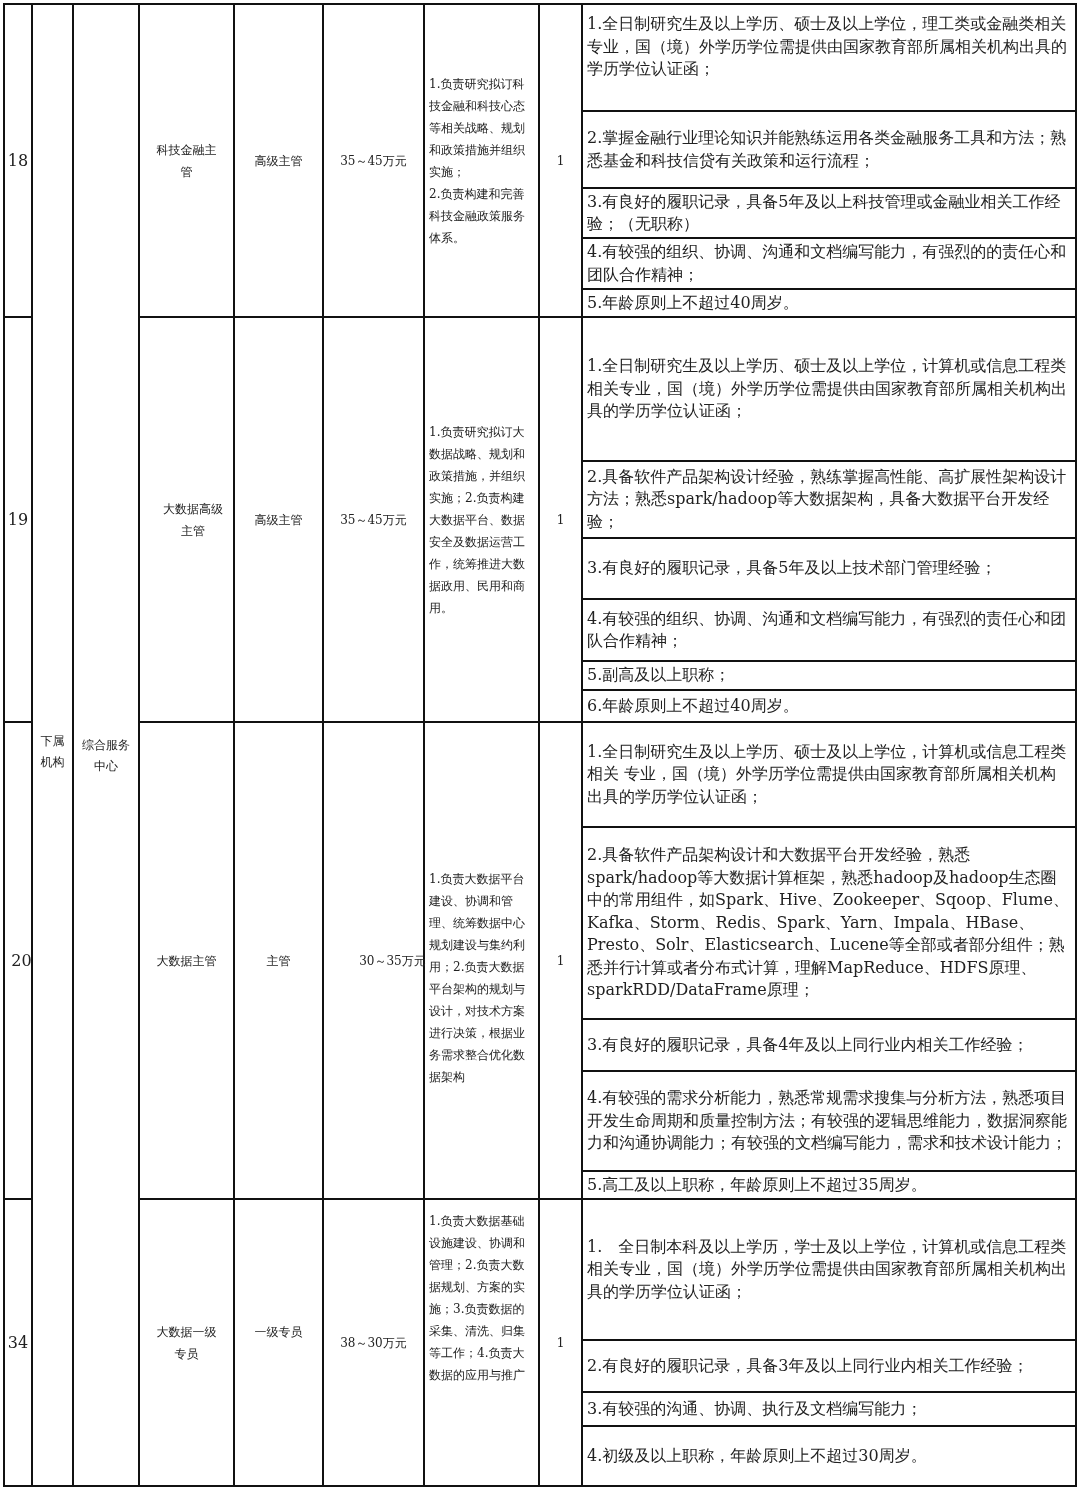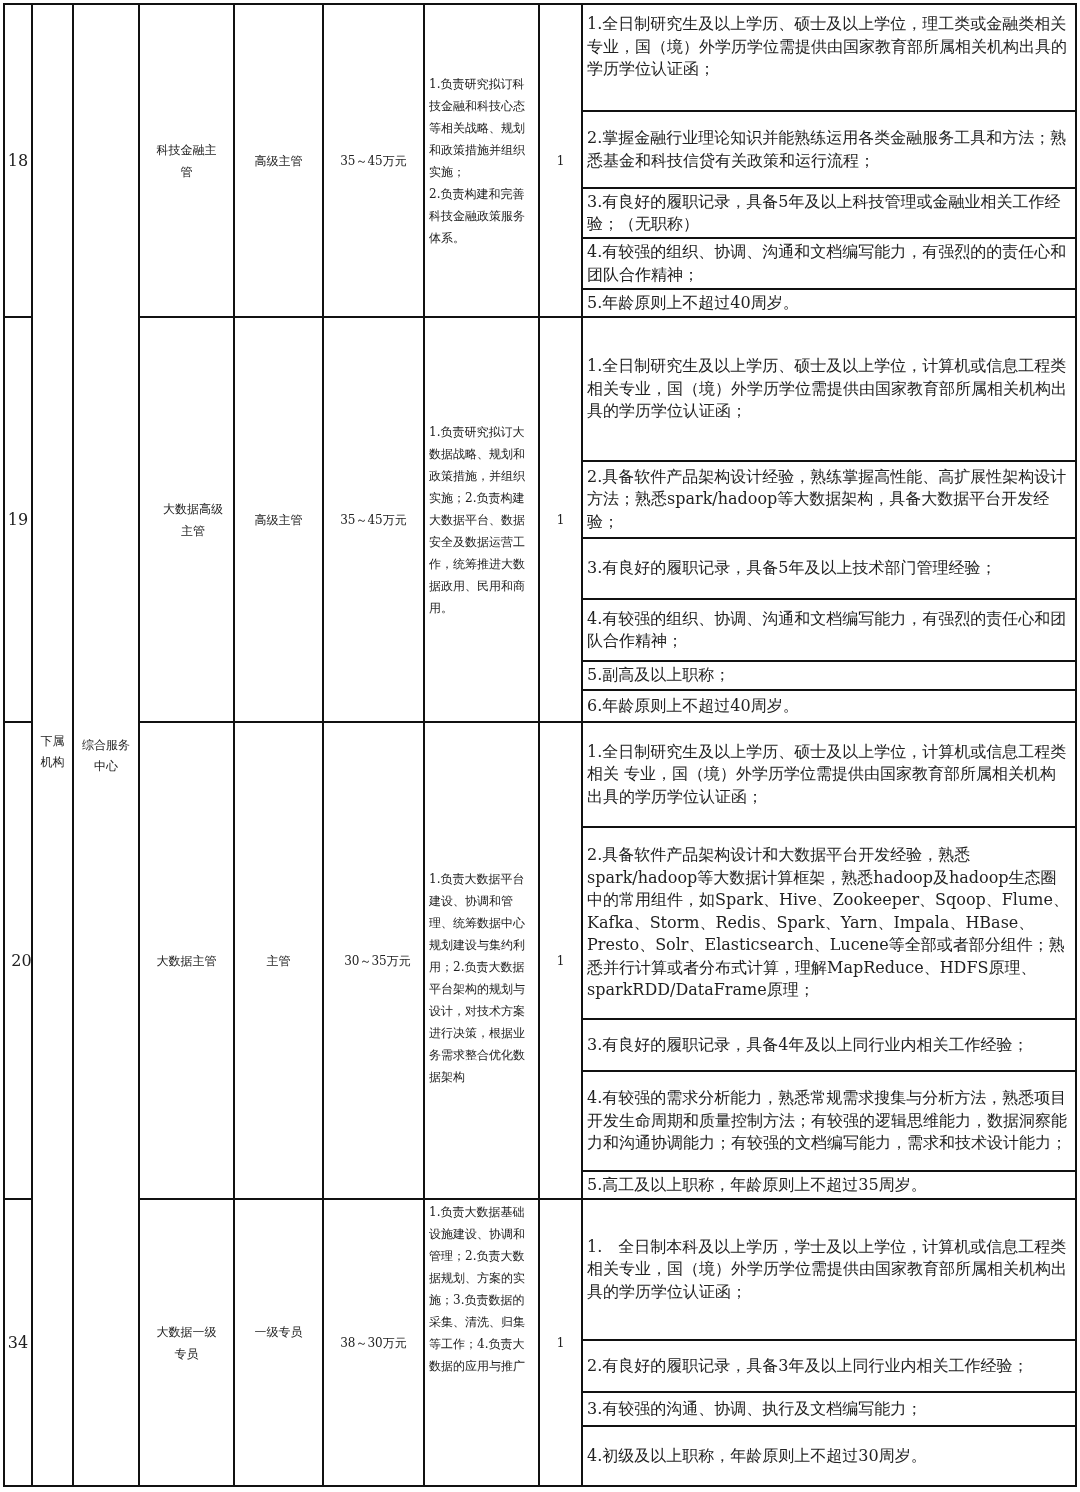--- a/index.html
+++ b/index.html
@@ -97,37 +97,37 @@
     <div class="cell req" style="left:578px; right:0; top:657px; height:27px">5.副高及以上职称；</div>
     <div class="cell req" style="left:578px; right:0; top:686px; height:30px">6.年龄原则上不超过40周岁。</div>
   </div>
 
   <div>
     <div class="cell rowlabel" style="left:0; width:33px; top:718px; height:475px">20</div>
     <div class="cell" style="left:135px; width:93px; top:718px; height:475px">
         <span style="width:66px; display:block;">大数据主管</span>
       </div>
     <div class="cell" style="left:230px; width:87px; top:718px; height:475px">主管</div>
-    <div class="cell" style="left:323px; width:99px; top:718px; height:475px">30～35万元</div>
+    <div class="cell" style="left:338px; width:99px; top:718px; height:475px">30～35万元</div>
     <div class="cell duty" style="left:420px; width:113px; top:718px; height:475px"><span style="display:block; width:96px;margin-top:35px;">1.负责大数据平台建设、协调和管理、统筹数据中心规划建设与集约利用；2.负责大数据平台架构的规划与设计，对技术方案进行决策，根据业务需求整合优化数据架构</span></div>
     <div class="cell" style="left:535px; width:41px; top:718px; height:475px">1</div>
     <div class="cell req" style="left:578px; right:0; top:718px; height:103px">1.全日制研究生及以上学历、硕士及以上学位，计算机或信息工程类相关 专业，国（境）外学历学位需提供由国家教育部所属相关机构出具的学历学位认证函；</div>
     <div class="cell req" style="left:578px; right:0; top:823px; height:190px">2.具备软件产品架构设计和大数据平台开发经验，熟悉spark/hadoop等大数据计算框架，熟悉hadoop及hadoop生态圈中的常用组件，如Spark、Hive、Zookeeper、Sqoop、Flume、Kafka、Storm、Redis、Spark、Yarn、Impala、HBase、Presto、Solr、Elasticsearch、Lucene等全部或者部分组件；熟悉并行计算或者分布式计算，理解MapReduce、HDFS原理、sparkRDD/DataFrame原理；</div>
     <div class="cell req" style="left:578px; right:0; top:1015px; height:50px">3.有良好的履职记录，具备4年及以上同行业内相关工作经验；</div>
     <div class="cell req" style="left:578px; right:0; top:1067px; height:98px">4.有较强的需求分析能力，熟悉常规需求搜集与分析方法，熟悉项目开发生命周期和质量控制方法；有较强的逻辑思维能力，数据洞察能力和沟通协调能力；有较强的文档编写能力，需求和技术设计能力；</div>
     <div class="cell req" style="left:578px; right:0; top:1167px; height:26px">5.高工及以上职称，年龄原则上不超过35周岁。</div>
   </div>
 
   <div>
     <div class="cell rowlabel" style="left:0; width:26px; top:1195px; height:285px">34</div>
     <div class="cell" style="left:135px; width:93px; top:1195px; height:285px">
         <span style="width:66px; display:block;">大数据一级专员</span>
       </div>
     <div class="cell" style="left:230px; width:87px; top:1195px; height:263px">一级专员</div>
     <div class="cell" style="left:319px; width:99px; top:1195px; height:285px">38～30万元</div>
-    <div class="cell duty" style="left:420px; width:113px; top:1195px; height:285px; align-items:flex-start; padding-top:1px;"><span style="display:block; width:96px;">1.负责大数据基础设施建设、协调和管理；2.负责大数据规划、方案的实施；3.负责数据的采集、清洗、归集等工作；4.负责大数据的应用与推广</span></div>
+    <div class="cell duty" style="left:420px; width:113px; top:1195px; height:285px; align-items:flex-start; padding-top:10px;"><span style="display:block; width:96px;">1.负责大数据基础设施建设、协调和管理；2.负责大数据规划、方案的实施；3.负责数据的采集、清洗、归集等工作；4.负责大数据的应用与推广</span></div>
     <div class="cell" style="left:535px; width:41px; top:1195px; height:285px">1</div>
     <div class="cell req" style="left:578px; right:0; top:1195px; height:139px">1.　全日制本科及以上学历，学士及以上学位，计算机或信息工程类相关专业，国（境）外学历学位需提供由国家教育部所属相关机构出具的学历学位认证函；</div>
     <div class="cell req" style="left:578px; right:0; top:1336px; height:50px">2.有良好的履职记录，具备3年及以上同行业内相关工作经验；</div>
     <div class="cell req" style="left:578px; right:0; top:1388px; height:32px">3.有较强的沟通、协调、执行及文档编写能力；</div>
     <div class="cell req" style="left:578px; right:0; top:1422px; height:58px">4.初级及以上职称，年龄原则上不超过30周岁。</div>
   </div>
 </div>
 
 </body></html>

